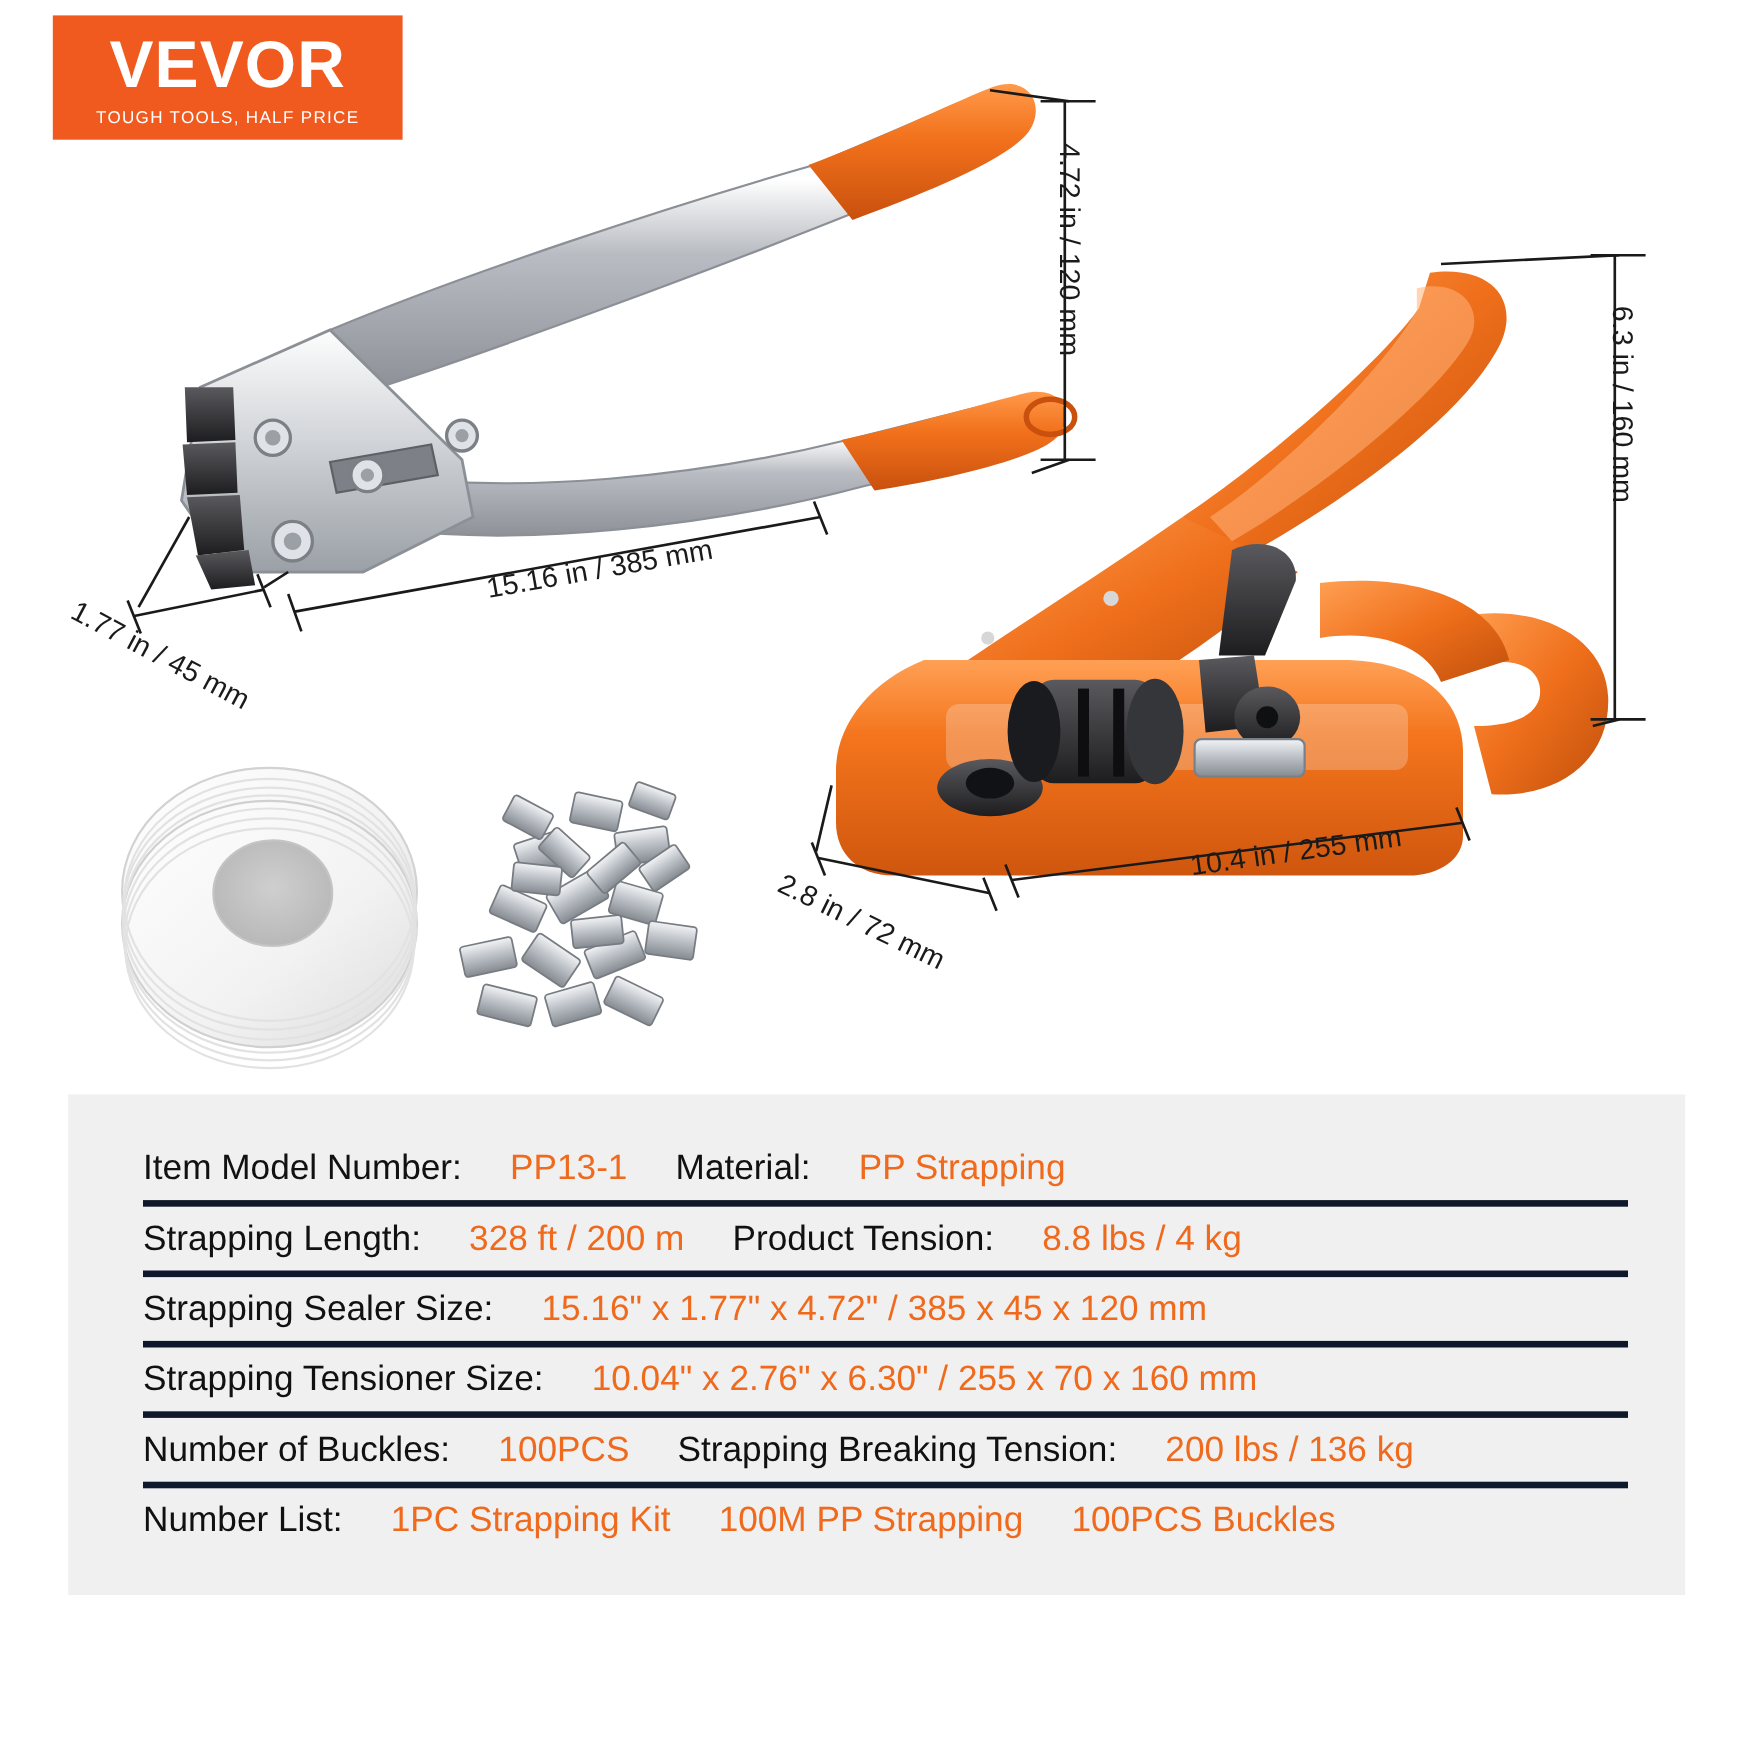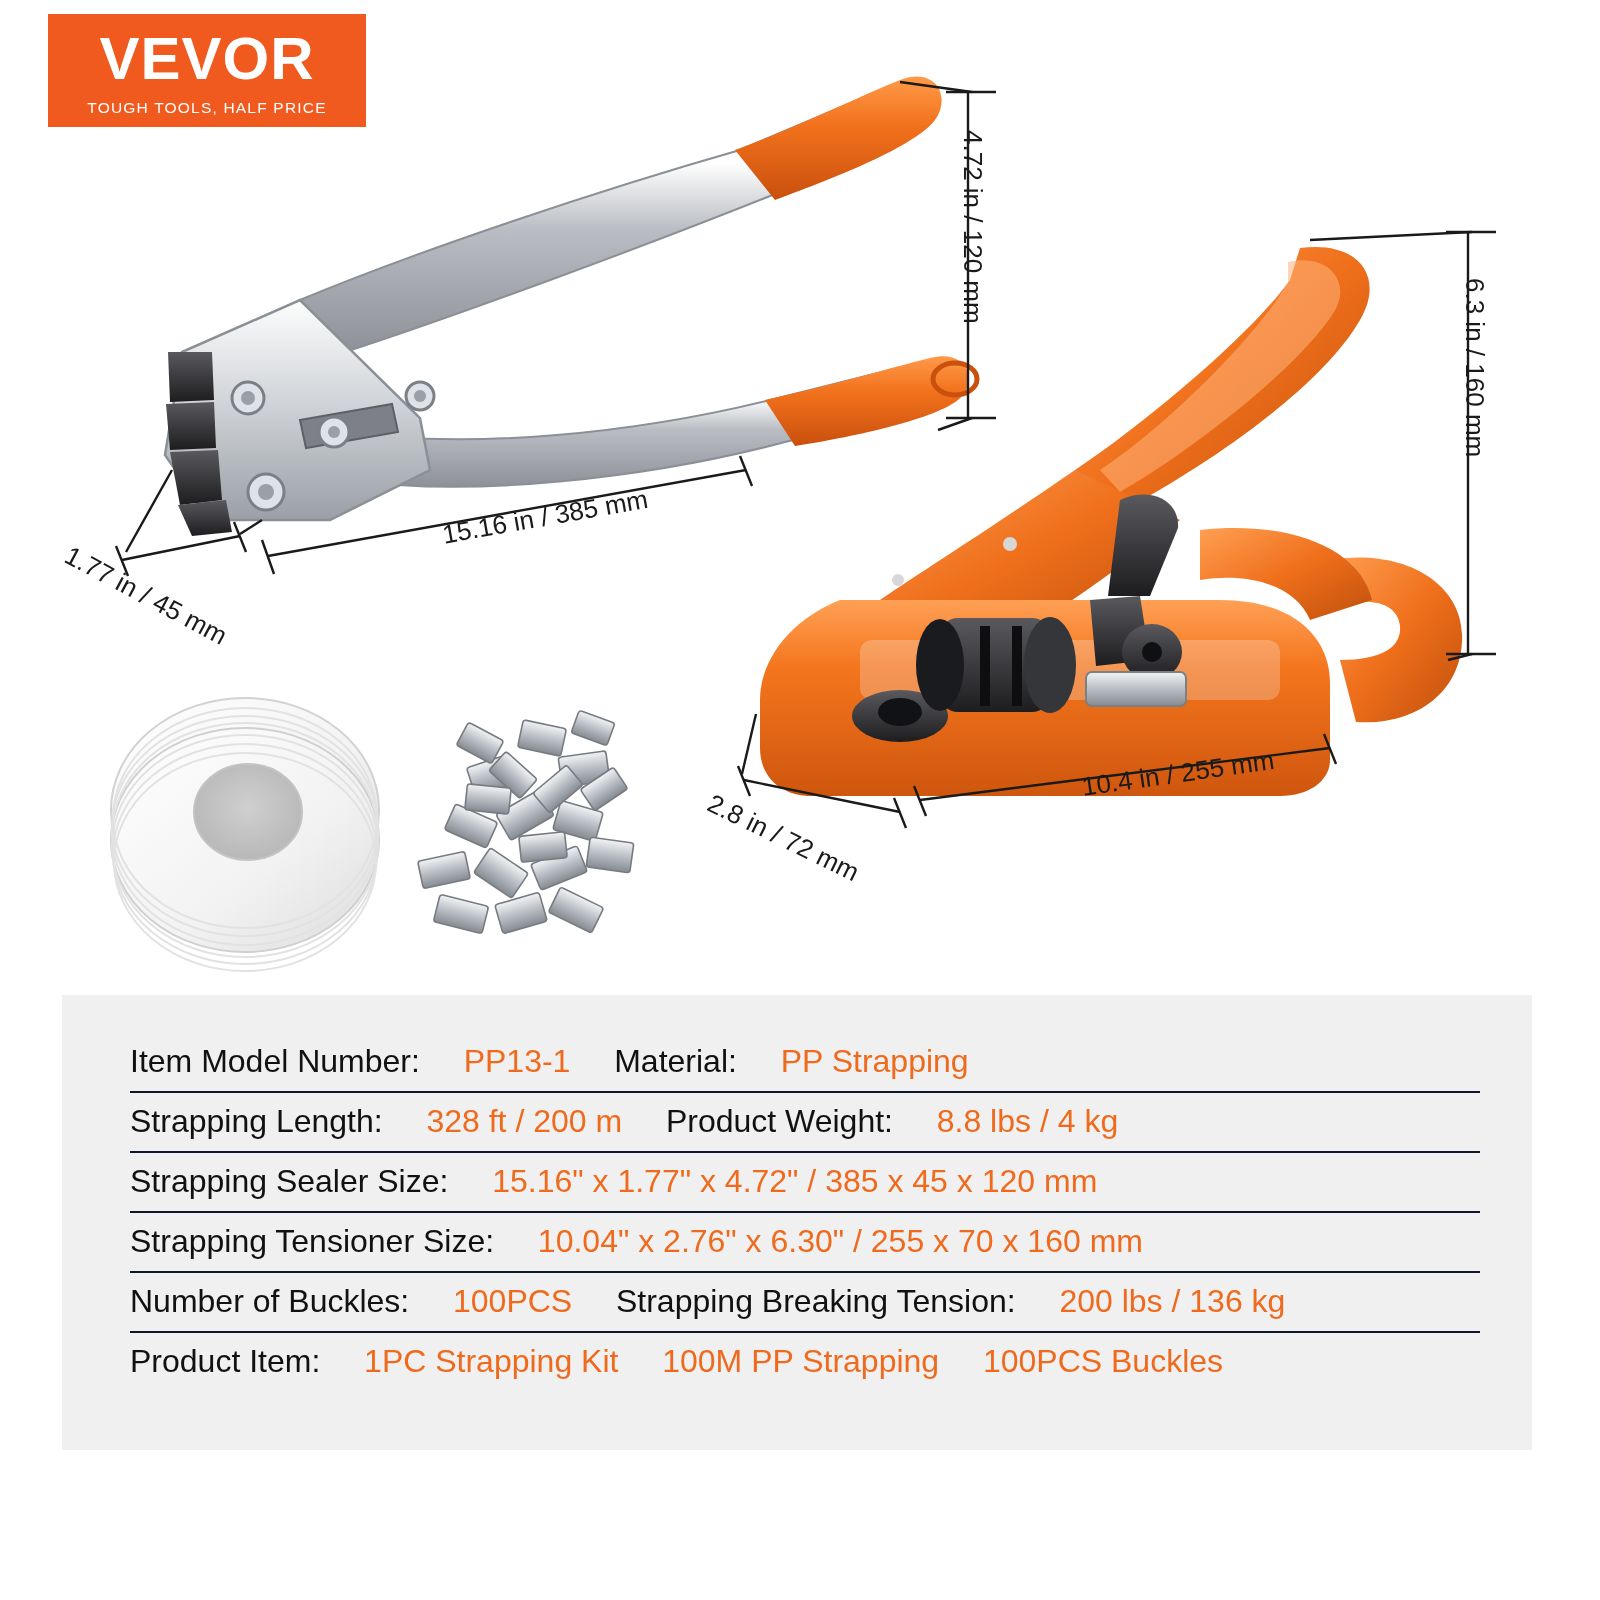--- a/index.html
+++ b/index.html
@@ -32,21 +32,21 @@
   
   .spec-panel{
     position:absolute;left:62px;top:995px;width:1470px;height:455px;
     background:#f0f0f0;
     padding:0;
   }
   .spec-rows{
     position:absolute;left:68px;top:38px;width:1350px;
   }
   .spec-row{
-    border-bottom:2px solid #0f172a;
+    border-bottom:6px solid #0f172a;
     padding:9px 0 10px 0;
     font-size:32px;
     color:#111111;
     white-space:nowrap;
     line-height:1.22;
   }
   .spec-row:last-child{border-bottom:none;}
   .lbl{color:#111111;}
   .val{color:#ef6a1d;}
   .gap{display:inline-block;width:26px;}
@@ -267,21 +267,21 @@
       <span class="lbl">Material:</span>
       <span class="gap"></span>
       <span class="val">PP Strapping</span>
     </div>
 
     <div class="spec-row">
       <span class="lbl">Strapping Length:</span>
       <span class="gap"></span>
       <span class="val">328 ft / 200 m</span>
       <span class="gap"></span>
-      <span class="lbl">Product Weight:</span>
+      <span class="lbl">Product Tension:</span>
       <span class="gap"></span>
       <span class="val">8.8 lbs / 4 kg</span>
     </div>
 
     <div class="spec-row">
       <span class="lbl">Strapping Sealer Size:</span>
       <span class="gap"></span>
       <span class="val">15.16" x 1.77" x 4.72" / 385 x 45 x 120 mm</span>
     </div>
 
@@ -295,21 +295,21 @@
       <span class="lbl">Number of Buckles:</span>
       <span class="gap"></span>
       <span class="val">100PCS</span>
       <span class="gap"></span>
       <span class="lbl">Strapping Breaking Tension:</span>
       <span class="gap"></span>
       <span class="val">200 lbs / 136 kg</span>
     </div>
 
     <div class="spec-row">
-      <span class="lbl">Product Item:</span>
+      <span class="lbl">Number List:</span>
       <span class="gap"></span>
       <span class="val">1PC Strapping Kit</span>
       <span class="gap"></span>
       <span class="val">100M PP Strapping</span>
       <span class="gap"></span>
       <span class="val">100PCS Buckles</span>
     </div>
 
   </div>
 </div>

